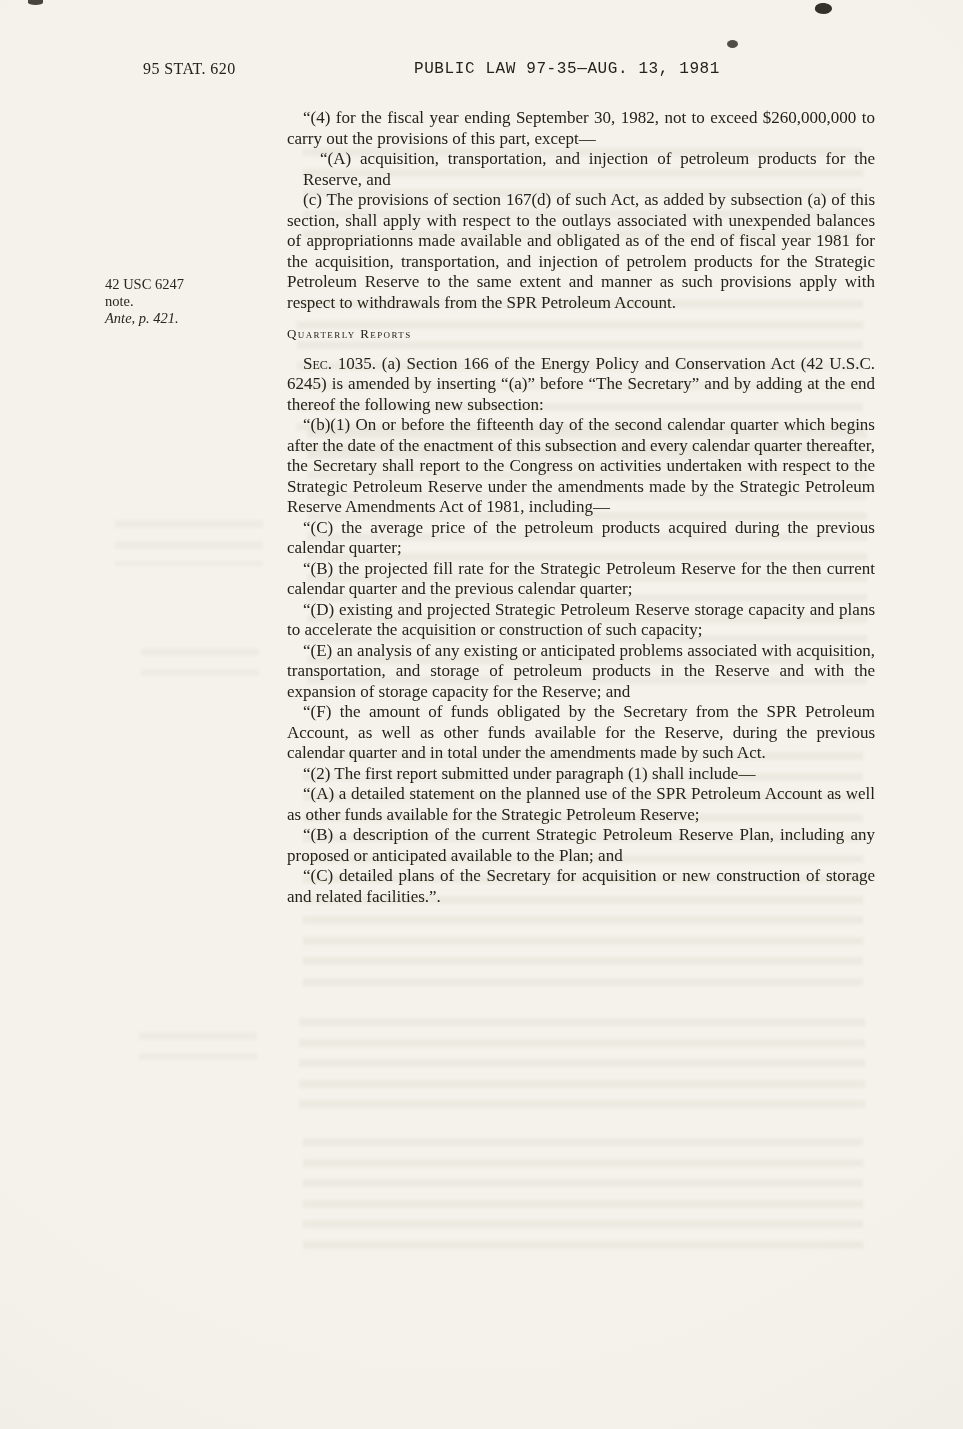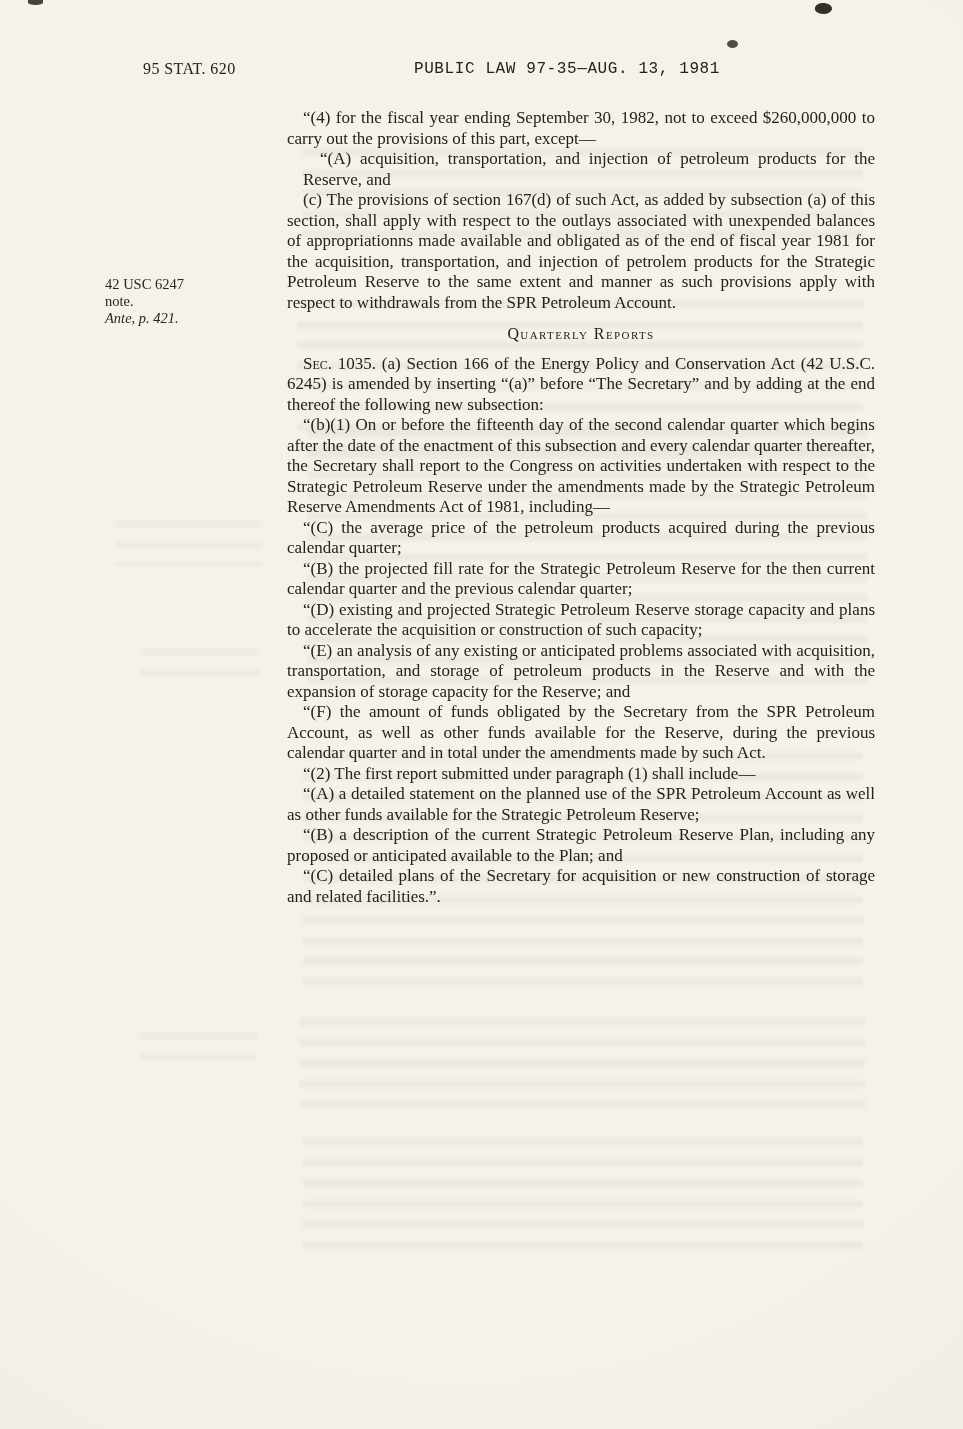--- a/index.html
+++ b/index.html
@@ -19,21 +19,21 @@
 
   
   .margin-note{position:absolute;left:105px;top:234px;width:160px;font-size:14.5px;line-height:17px;color:#2a261f;margin-top:42px;}
   .margin-note .it{font-style:italic;}
 
   
   .col{position:absolute;left:287px;top:108px;width:588px;font-size:17px;line-height:20.5px;text-align:justify;text-justify:inter-word;}
   .p{margin:0;text-indent:16px;}
   .p.sub1{margin-left:16px;text-indent:17px;}
   .p.sub2{margin-left:33px;text-indent:17px;}
-  .head-center{margin:11px 0 9px;text-align:center;font-size:16px;font-weight:normal;font-variant:small-caps;letter-spacing:1.4px;text-indent:0;}
+  .head-center{margin:11px 0 9px;text-align:left;font-size:13px;font-weight:normal;font-variant:small-caps;letter-spacing:1.4px;text-indent:0;}
   .sc{font-variant:small-caps;}
 
   
   .ghost{position:absolute;inset:0;filter:blur(1.8px);opacity:.7;pointer-events:none;transform:scaleX(-1);}
   .ghost>div{position:absolute;background:repeating-linear-gradient(to bottom,
       rgba(84,74,58,.075) 0px, rgba(84,74,58,.075) 8px,
       rgba(0,0,0,0) 8px, rgba(0,0,0,0) 20.5px);}
   .g1{left:100px;top:148px;width:560px;height:96px;}
   .g2{left:100px;top:300px;width:566px;height:168px;}
   .g3{left:96px;top:430px;width:560px;height:266px;}

